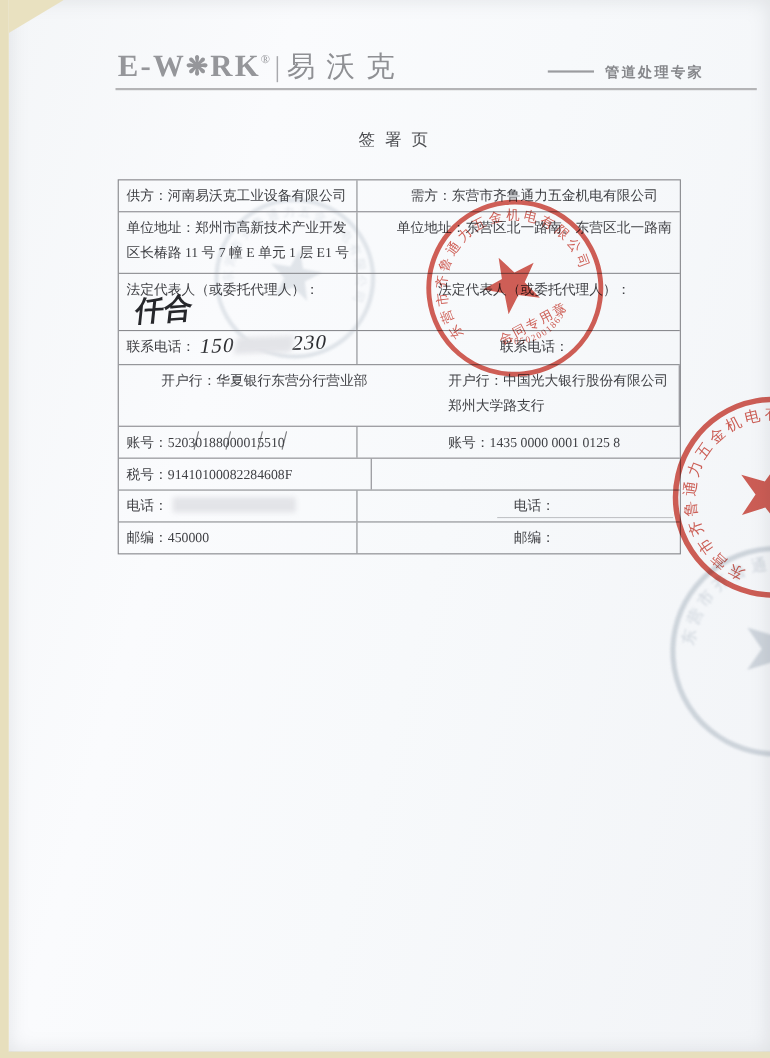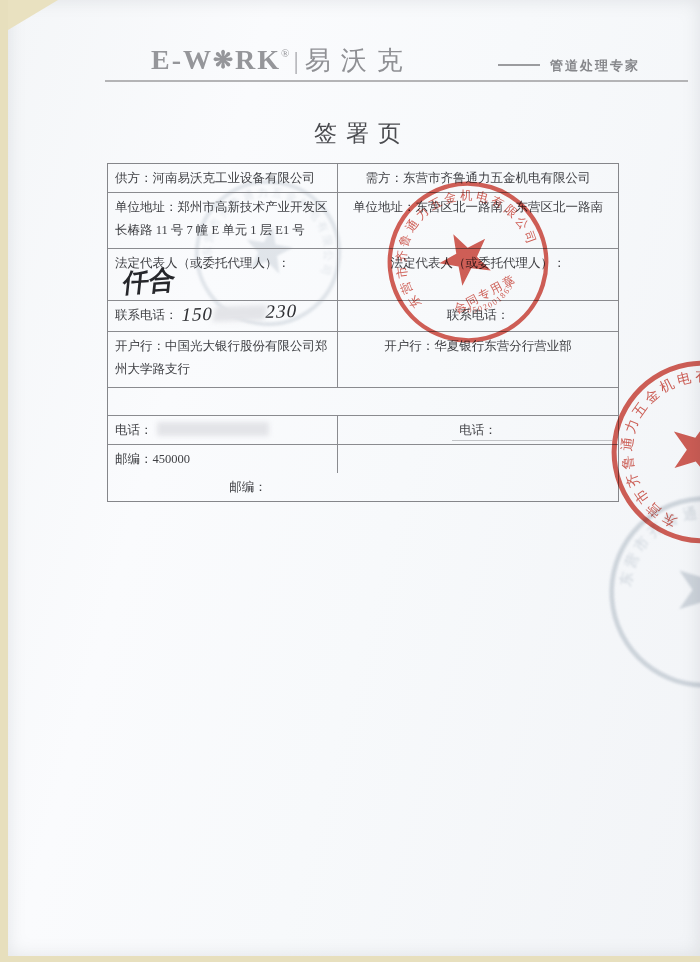--- a/index.html
+++ b/index.html
@@ -14,35 +14,35 @@
     overflow:hidden;
     box-shadow:inset 0 0 18px rgba(120,125,135,.18);
   }
   .corner-fold{
     position:absolute;left:0;top:0;width:50px;height:30px;
     background:#e9e1c0;
     clip-path:polygon(0 0,100% 0,0 100%);
   }
   
   .header{position:absolute;left:97px;right:12px;top:38px;height:42px;border-bottom:2px solid #b4b4b6;}
-  .logo{position:absolute;left:2px;bottom:2px;color:#95969a;white-space:nowrap;margin-left:44px;}
+  .logo{position:absolute;left:2px;bottom:2px;color:#95969a;white-space:nowrap;}
   .logo .en{font-weight:bold;font-size:28px;letter-spacing:2px;}
   .logo .gear{font-size:24px;vertical-align:1px;}
   .logo .reg{font-size:11px;vertical-align:12px;}
   .logo .sep{font-size:26px;font-weight:normal;margin:0 6px 0 4px;color:#a8a9ad;}
   .logo .cn{font-size:26px;letter-spacing:10px;color:#8f9094;}
   .tagline{position:absolute;right:48px;bottom:5px;color:#86878b;font-size:13px;font-weight:bold;letter-spacing:2px;white-space:nowrap;}
   .tagline .dashline{display:inline-block;width:42px;height:2px;background:#9b9c9f;vertical-align:4px;margin-right:10px;}
   
   .doc-title{position:absolute;left:99px;width:510px;top:118px;text-align:center;
-    font-size:23px;color:#4a4b4f;letter-spacing:9px;}
+    font-size:15px;color:#4a4b4f;letter-spacing:9px;}
   
   .sheet{position:absolute;left:99px;top:163px;width:510px;border:1px solid #85868a;color:#3e3f43;font-size:12.5px;}
-  .row{display:flex;border-bottom:1px solid #8a8b8f;}
-  .row:last-child{border-bottom:none;flex-direction:column;}
+  .row{display:flex;border-bottom:1px solid #8a8b8f;gap:28px;}
+  .row:last-child{border-bottom:none;}
   .cell{padding:3px 7px 2px 7px;line-height:23px;position:relative;}
   .cell.l{width:230px;border-right:1px solid #8a8b8f;box-sizing:border-box;}
   .cell.r{width:280px;box-sizing:border-box;text-align:center;}
   .r0{min-height:28px}.r1{min-height:55px}.r2{min-height:35px}.r3{min-height:30px}
   .r4{min-height:55px}.r5{min-height:28px}.r6{min-height:27px}.r7{min-height:27px}
   .r8{min-height:23px}.r9{min-height:22px}
   .hw-sig{display:inline-block;font-size:26px;color:#26272b;transform:rotate(-4deg) skewX(-10deg);
     margin:-6px 0 -8px 8px;font-weight:600;line-height:20px;}
   .hw-num{display:inline-block;font-size:19px;color:#2e2f33;transform:skewX(-12deg) rotate(-2deg);
     margin:-3px 0 -5px 4px;letter-spacing:1px;}
@@ -120,30 +120,45 @@
     <div class="row r3">
       <div class="cell l">
         <span>联系电话：</span><span class="hw-num"><span>150</span><span class="blur-patch bp-mid"></span><span>230</span></span>
       </div>
       <div class="cell r">
         <span>联系电话：</span><span></span>
       </div>
     </div>
 
     <div class="row r4">
+      <div class="cell r">
+        <span>开户行：</span><span>华夏银行东营分行营业部</span>
+      </div>
       <div class="cell l">
         <span>开户行：</span><span>中国光大银行股份有限公司郑州大学路支行</span>
       </div>
-      <div class="cell r">
-        <span>开户行：</span><span>华夏银行东营分行营业部</span>
-      </div>
-    </div>
-
+    </div>
+
+    <div class="row r5">
+      <div class="cell l">
+        <span>账号：</span><span>52030188000015510</span>
+        <span class="tick" style="left:70px"></span>
+        <span class="tick" style="left:99px"></span>
+        <span class="tick" style="left:128px"></span>
+        <span class="tick" style="left:150px"></span>
+      </div>
+      <div class="cell r">
+        <span>账号：</span><span>1435 0000 0001 0125 8</span>
+      </div>
+    </div>
 
     <div class="row r6">
+      <div class="cell l">
+        <span>税号：</span><span>91410100082284608F</span>
+      </div>
     </div>
 
     <div class="row r7">
       <div class="cell l">
         <span>电话：</span><span class="blur-patch bp-tel"></span>
       </div>
       <div class="cell r">
         <span>电话：</span><span></span>
         <span class="faint-line" style="right:6px;bottom:3px;width:160px"></span>
       </div>

